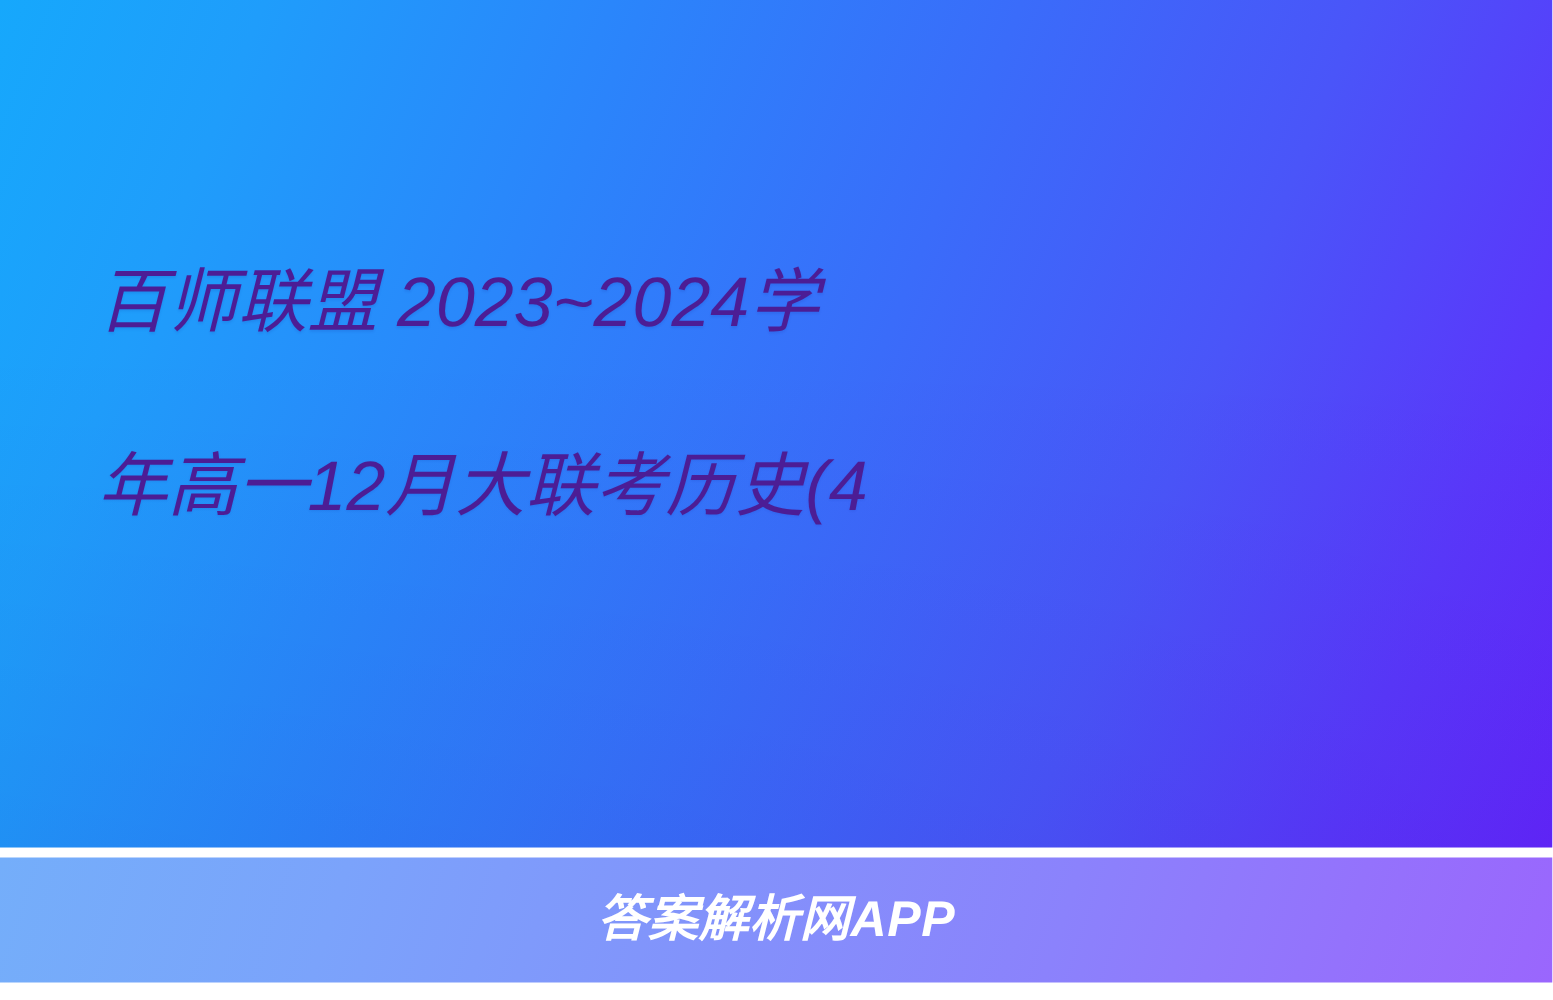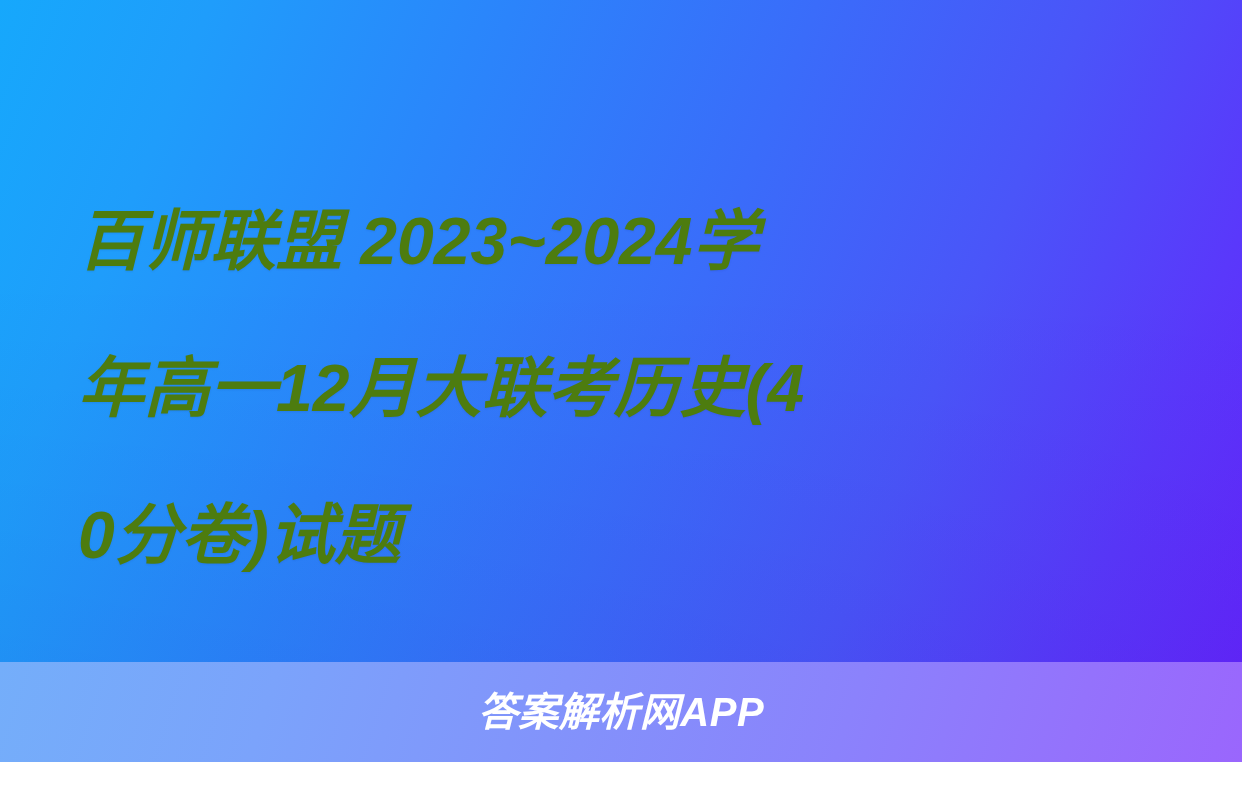--- a/index.html
+++ b/index.html
@@ -50,35 +50,35 @@
   .title-block {
     position: absolute;
     left: 78px;
     top: 168px;
     width: 1110px;
     z-index: 3;
   }
 
   .title-line {
     display: block;
-    color: #4d7c0f;
-    font-size: 66px;
+    color: #4c1d95;
+    font-size: 56px;
     line-height: 147px;
-    font-weight: 700;
+    font-weight: 400;
     font-style: italic;
     letter-spacing: 0px;
     white-space: pre;
     text-shadow: 0 1px 2px rgba(20, 40, 150, 0.12);
   }
 
   
   .footer {
     position: absolute;
     left: 0;
-    top: 662px;
+    top: 686px;
     width: 1242px;
     height: 100px;
     background: linear-gradient(108deg,
                 #74aefa 0%,
                 #7ba3fb 22%,
                 #8293fb 45%,
                 #8b82fc 68%,
                 #9472fc 86%,
                 #9a66fd 100%);
     display: flex;
@@ -101,20 +101,19 @@
 
 <div id="canvas">
 
   <div class="hero">
     <div class="hero-shade"></div>
   </div>
 
   <div class="title-block">
     <span class="title-line">百师联盟 2023~2024学</span>
     <span class="title-line">年高一12月大联考历史(4</span>
-    <span class="title-line">0分卷)试题</span>
   </div>
 
   <div class="footer">
     <span class="footer-text">答案解析网APP</span>
   </div>
 
 </div>
 
 </body></html>

